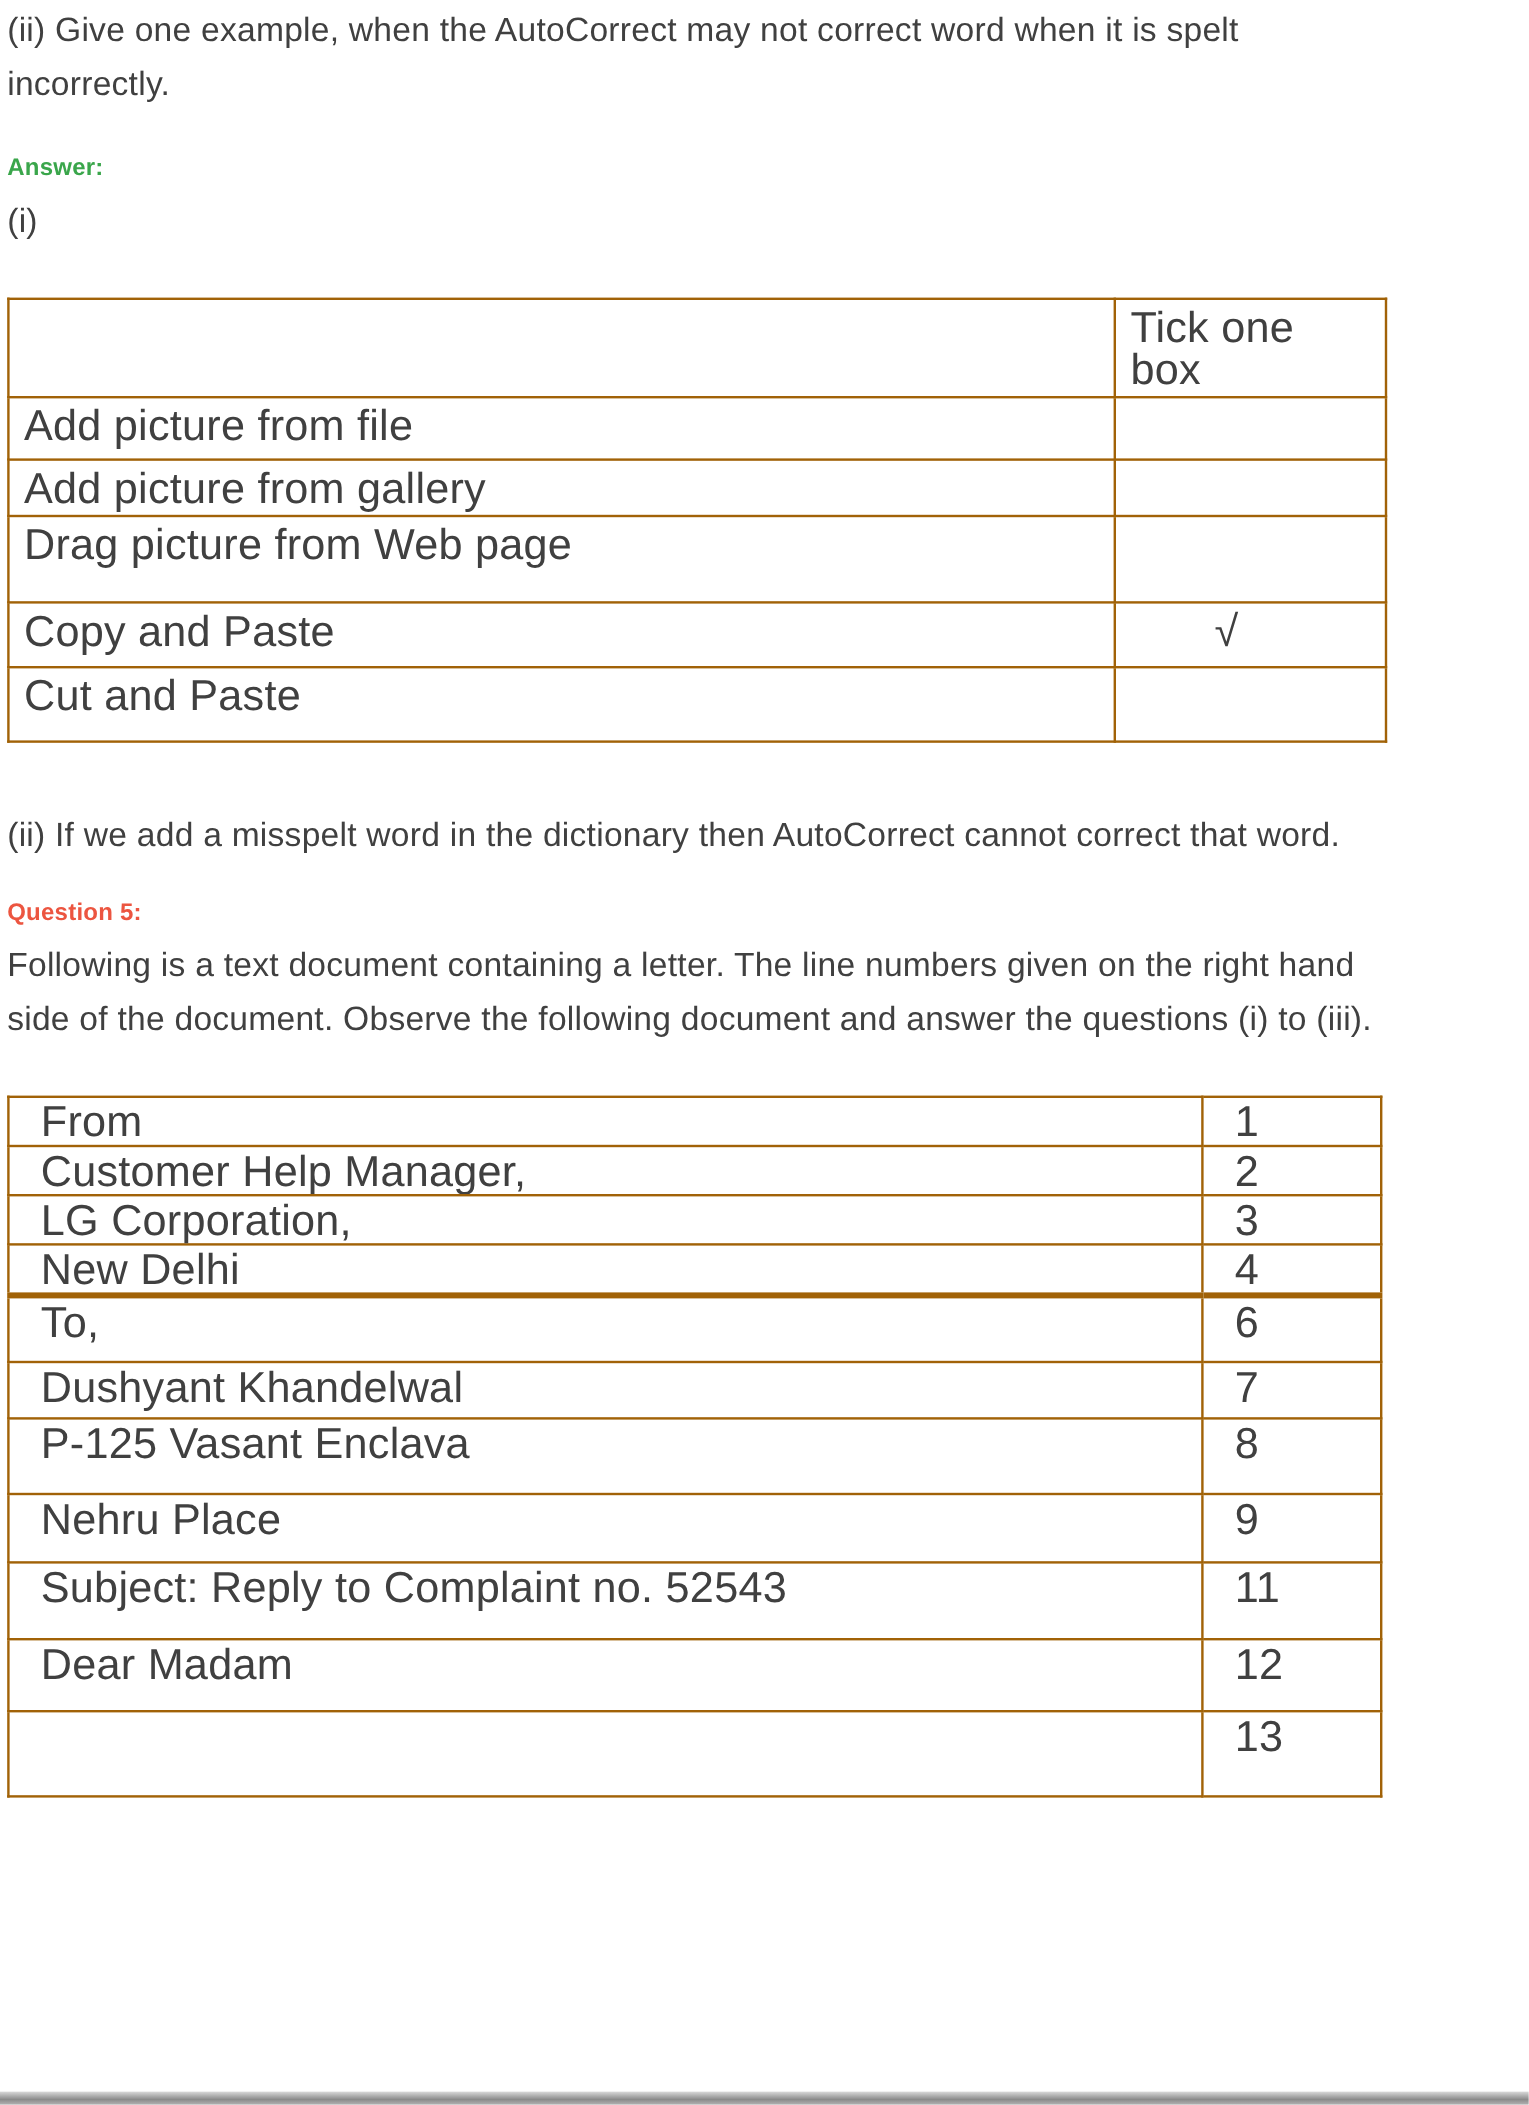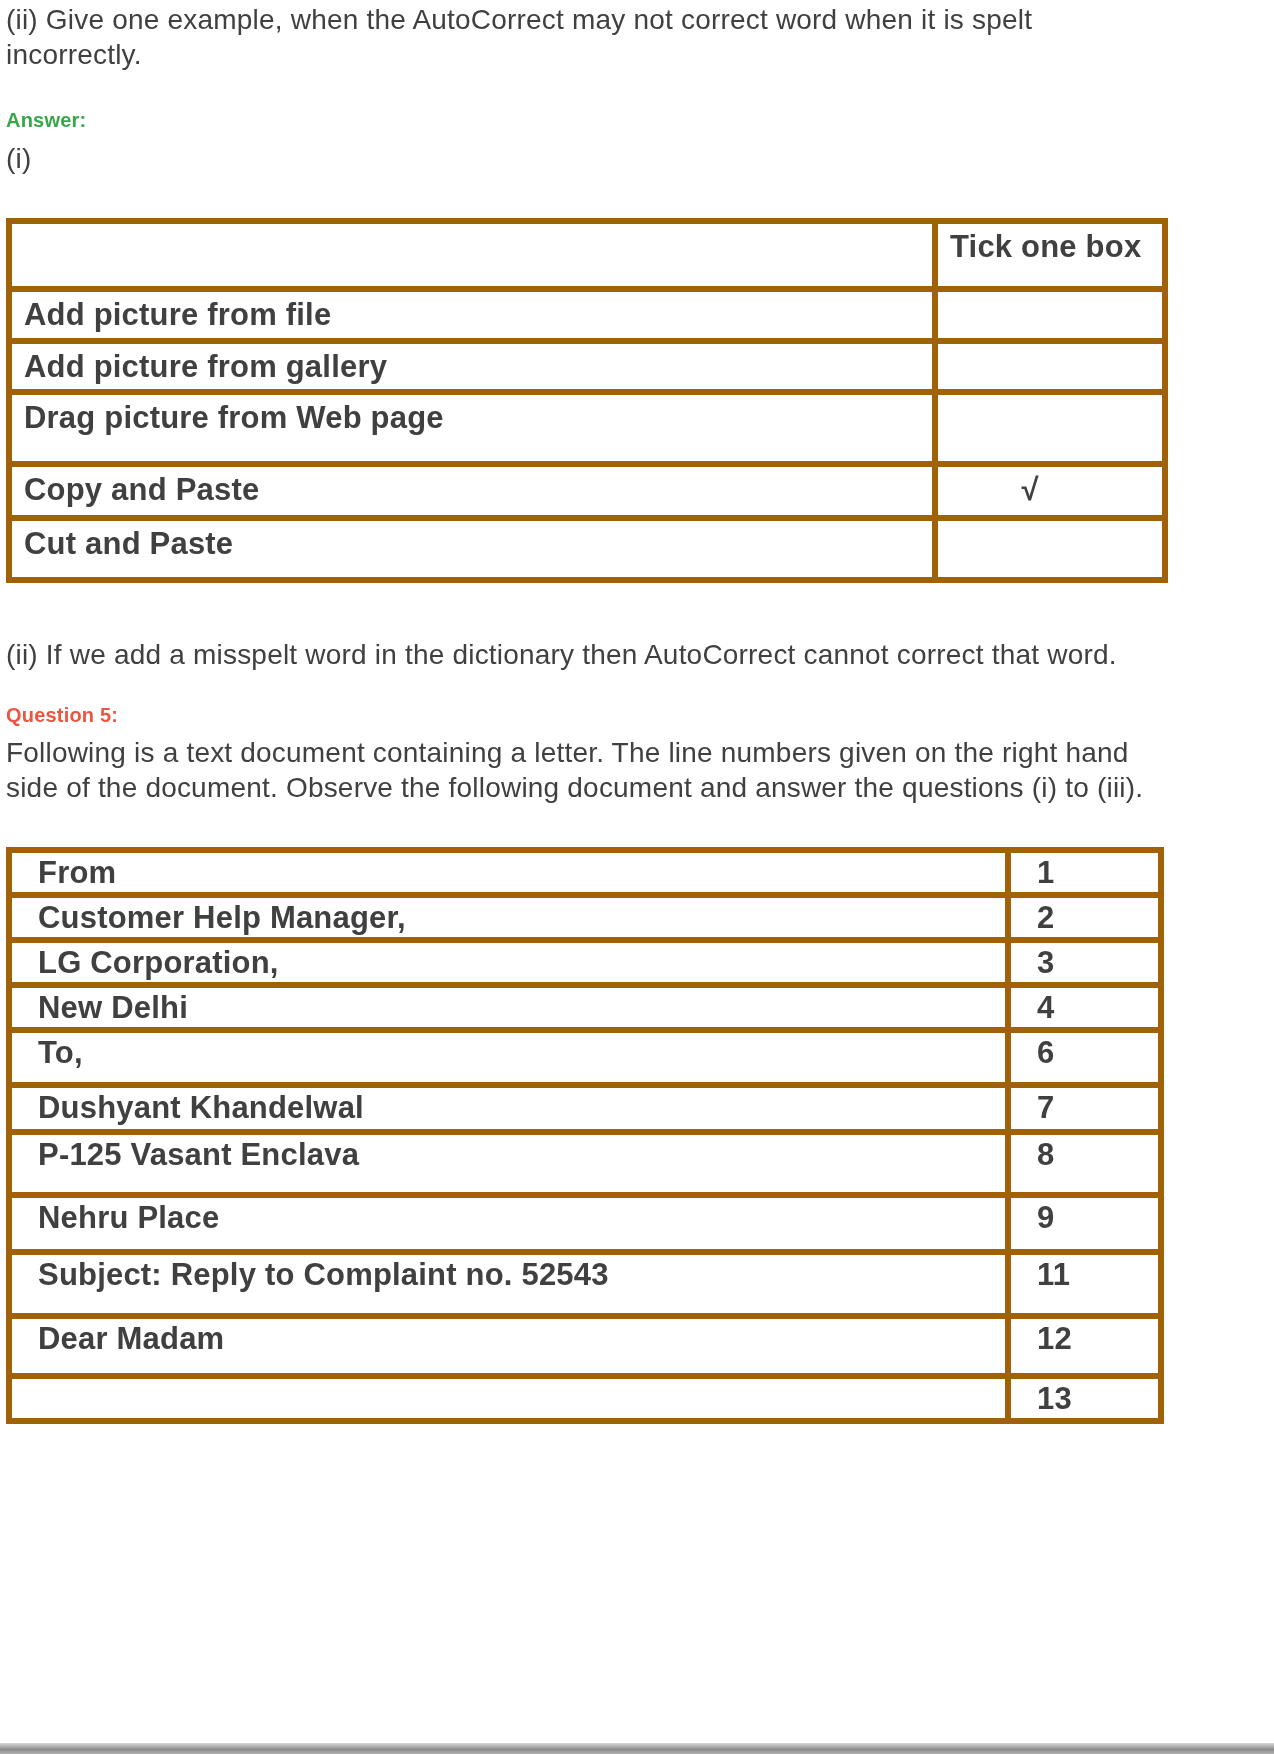--- a/index.html
+++ b/index.html
@@ -10,43 +10,43 @@
     overflow: hidden;
     background: #ffffff;
     font-family: "Liberation Sans", "DejaVu Sans", sans-serif;
     color: #404040;
   }
   p { margin: 0; }
   .page { padding: 2px 6px 0 6px; }
 
   .para {
     font-size: 28px;
-    line-height: 35px;
+    line-height: 45px;
     max-width: 1148px;
     letter-spacing: 0.2px;
   }
   .label {
     font-size: 20px;
     line-height: 35px;
     font-weight: bold;
     letter-spacing: 0.2px;
   }
   .answer-label   { color: #3aa64b; margin-top: 31px; }
   .item-i         { margin-top: 3px; }
   .answer-ii      { margin-top: 54px; }
   .question-label { color: #ec5540; margin-top: 26px; }
   .q5-para        { margin-top: 2px; }
 
   table { border-collapse: collapse; table-layout: fixed; }
   td, th {
-    border: 6px solid #a16207;
+    border: 2px solid #a16207;
     vertical-align: top;
-    font-size: 31px;
+    font-size: 36px;
     line-height: 35px;
-    font-weight: bold;
+    font-weight: normal;
     text-align: left;
     letter-spacing: 0.2px;
     overflow: hidden;
   }
 
   .tick-table { width: 1096px; margin-top: 42px; }
   .tick-table .col-item { width: 896px; }
   .tick-table .col-tick { width: 200px; }
   .tick-table td, .tick-table th { padding: 5px 12px; }
   .tick-table .tick-cell { text-align: center; padding-left: 0; padding-right: 40px; }
@@ -147,21 +147,21 @@
         <td>9</td>
       </tr>
       <tr style="height:64px">
         <td>Subject: Reply to Complaint no. 52543</td>
         <td>11</td>
       </tr>
       <tr style="height:60px">
         <td>Dear Madam</td>
         <td>12</td>
       </tr>
-      <tr style="height:42px">
+      <tr style="height:71px">
         <td></td>
         <td>13</td>
       </tr>
     </tbody>
   </table>
 
 </div>
 
 <div class="bottom-edge"></div>
 

